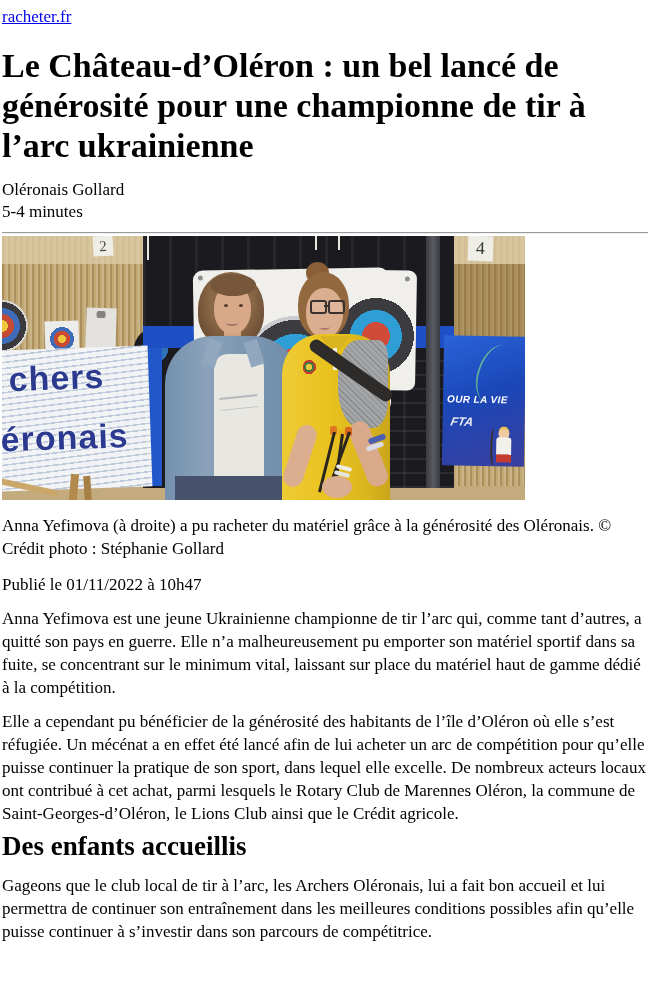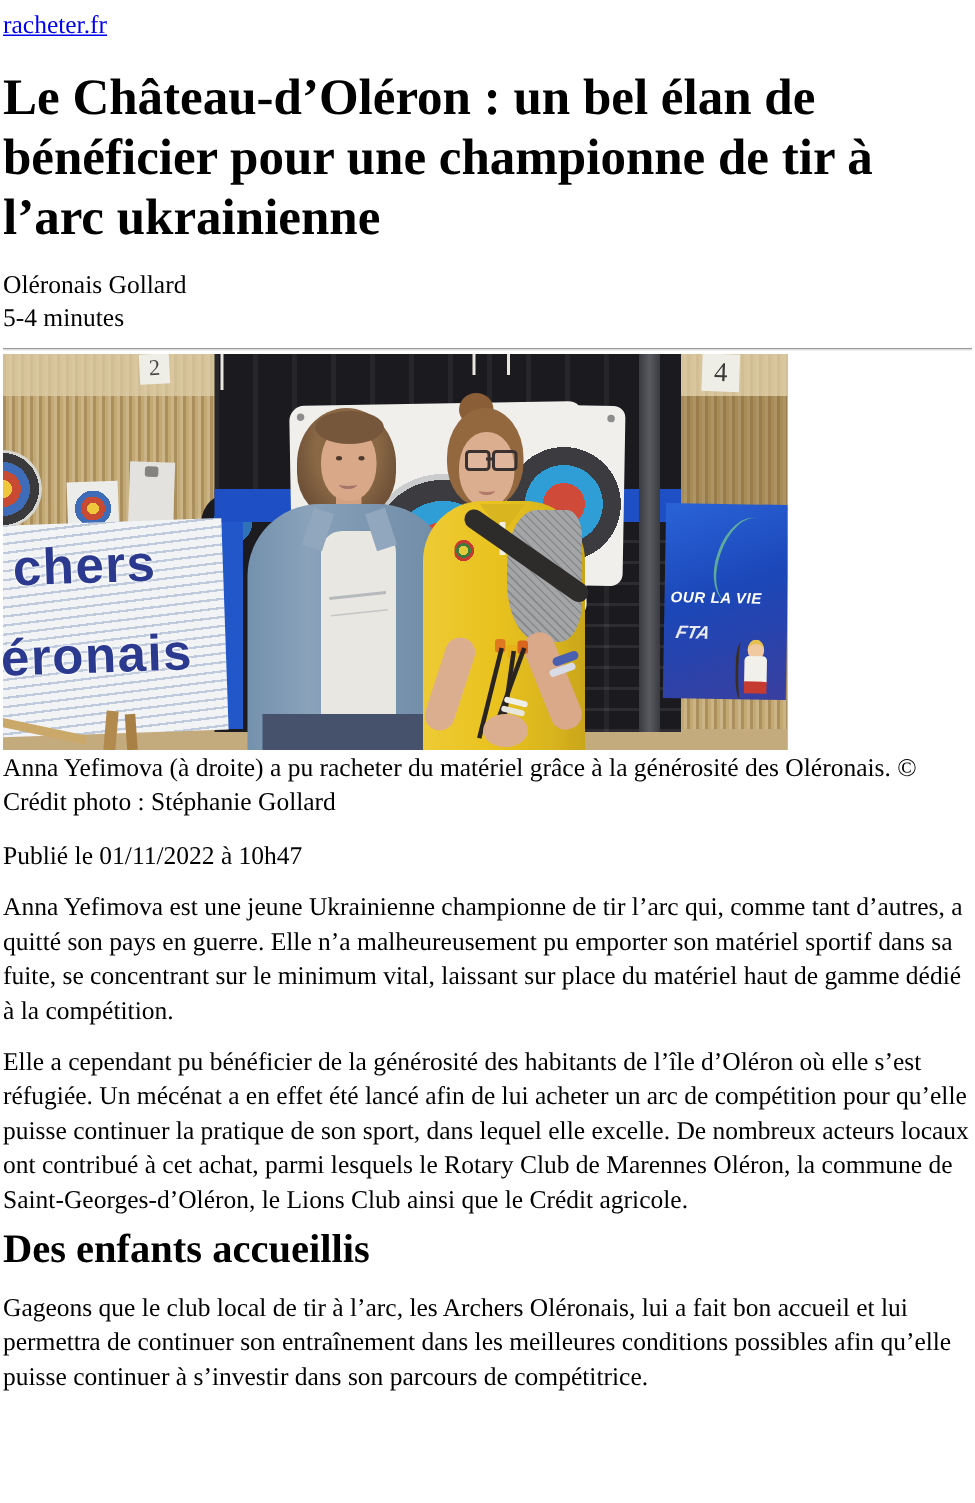--- a/index.html
+++ b/index.html
@@ -16,21 +16,21 @@
 
   .meta { margin-top:13px; line-height:22px; }
 
   hr.rule {
     border:none; height:0;
     border-top:1px solid #9a9a9a; border-bottom:1px solid #efefef;
     margin:9px 0 2px 0;
   }
 
   figure { margin:0; padding:0; }
-  figcaption { margin-top:0; line-height:23px; }
+  figcaption { margin-top:14px; line-height:23px; }
   .byline { margin-top:13px; line-height:23px; }
   p.body-p { margin:11px 0 0 0; }
   p.body-p2 { margin:12px 0 0 0; }
   h2.subhead { font-size:27px; line-height:32px; font-weight:bold; margin:5px 0 0 0; }
 
   
   .photo { position:relative; width:523px; height:264px; overflow:hidden;
            background:#bfa470; }
   .photo * { position:absolute; }
 
@@ -162,21 +162,21 @@
   .wb-bangle1 { left:334px; top:230px; width:16px; height:4px; background:#efefea; border-radius:2px; transform:rotate(14deg); }
   .wb-bangle2 { left:332px; top:236px; width:16px; height:4px; background:#e6e6df; border-radius:2px; transform:rotate(14deg); }
 </style>
 </head>
 <body>
 
 <div class="page">
 
   <a href="#" class="site-link">racheter.fr</a>
 
-  <h1 class="headline">Le Château-d’Oléron : un bel élan de bénéficier pour une championne de tir à l’arc ukrainienne</h1>
+  <h1 class="headline">Le Château-d’Oléron : un bel lancé de générosité pour une championne de tir à l’arc ukrainienne</h1>
 
   <div class="meta">
     <div>Oléronais Gollard</div>
     <div>5-4 minutes</div>
   </div>
 
   <hr class="rule">
 
   <figure>
     <div class="photo">

